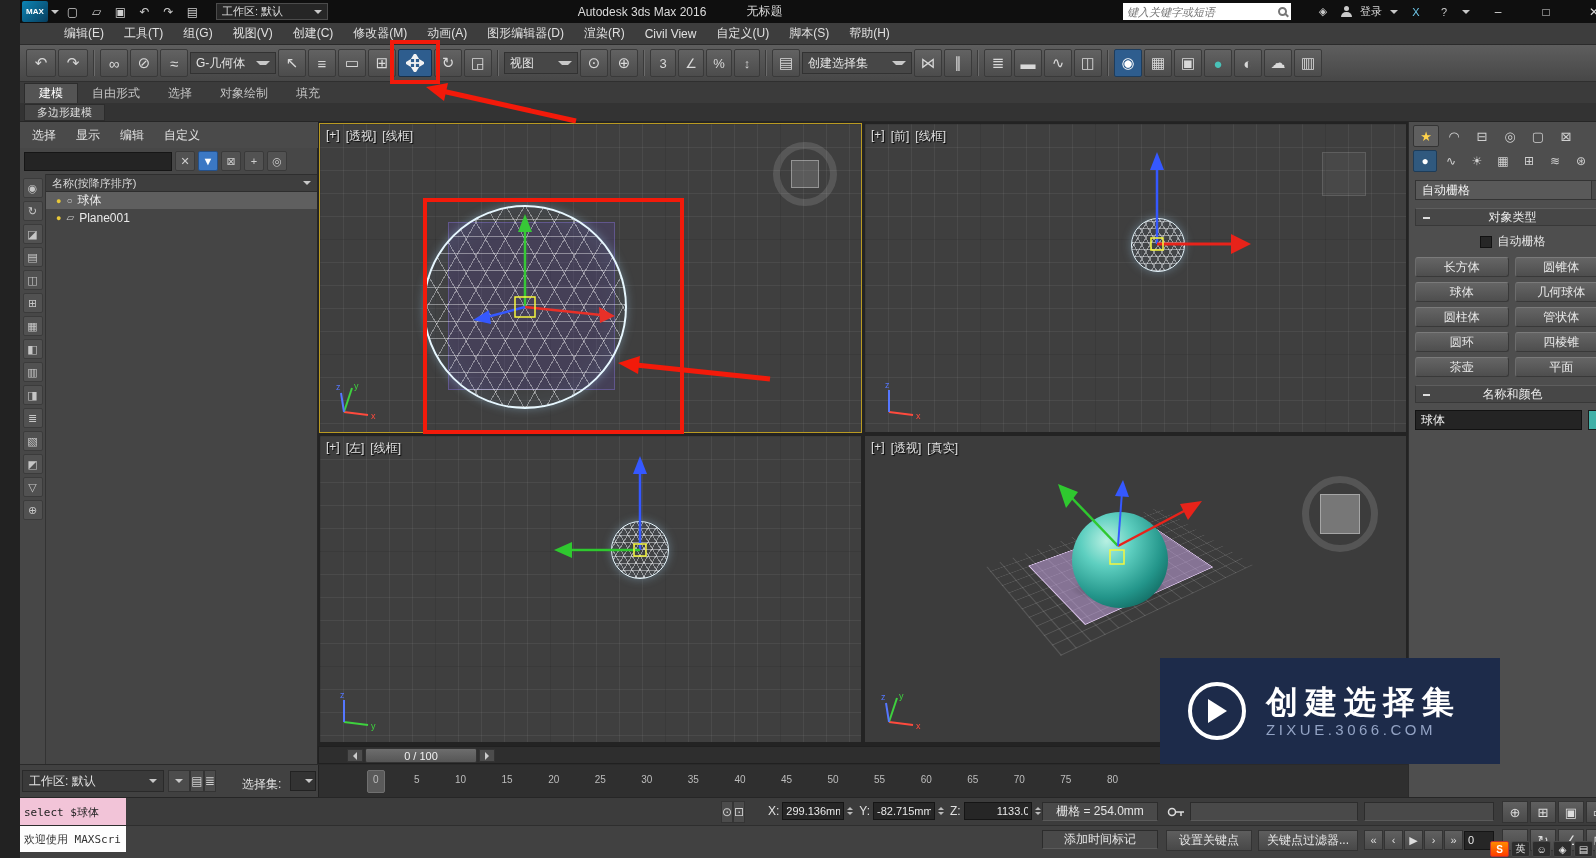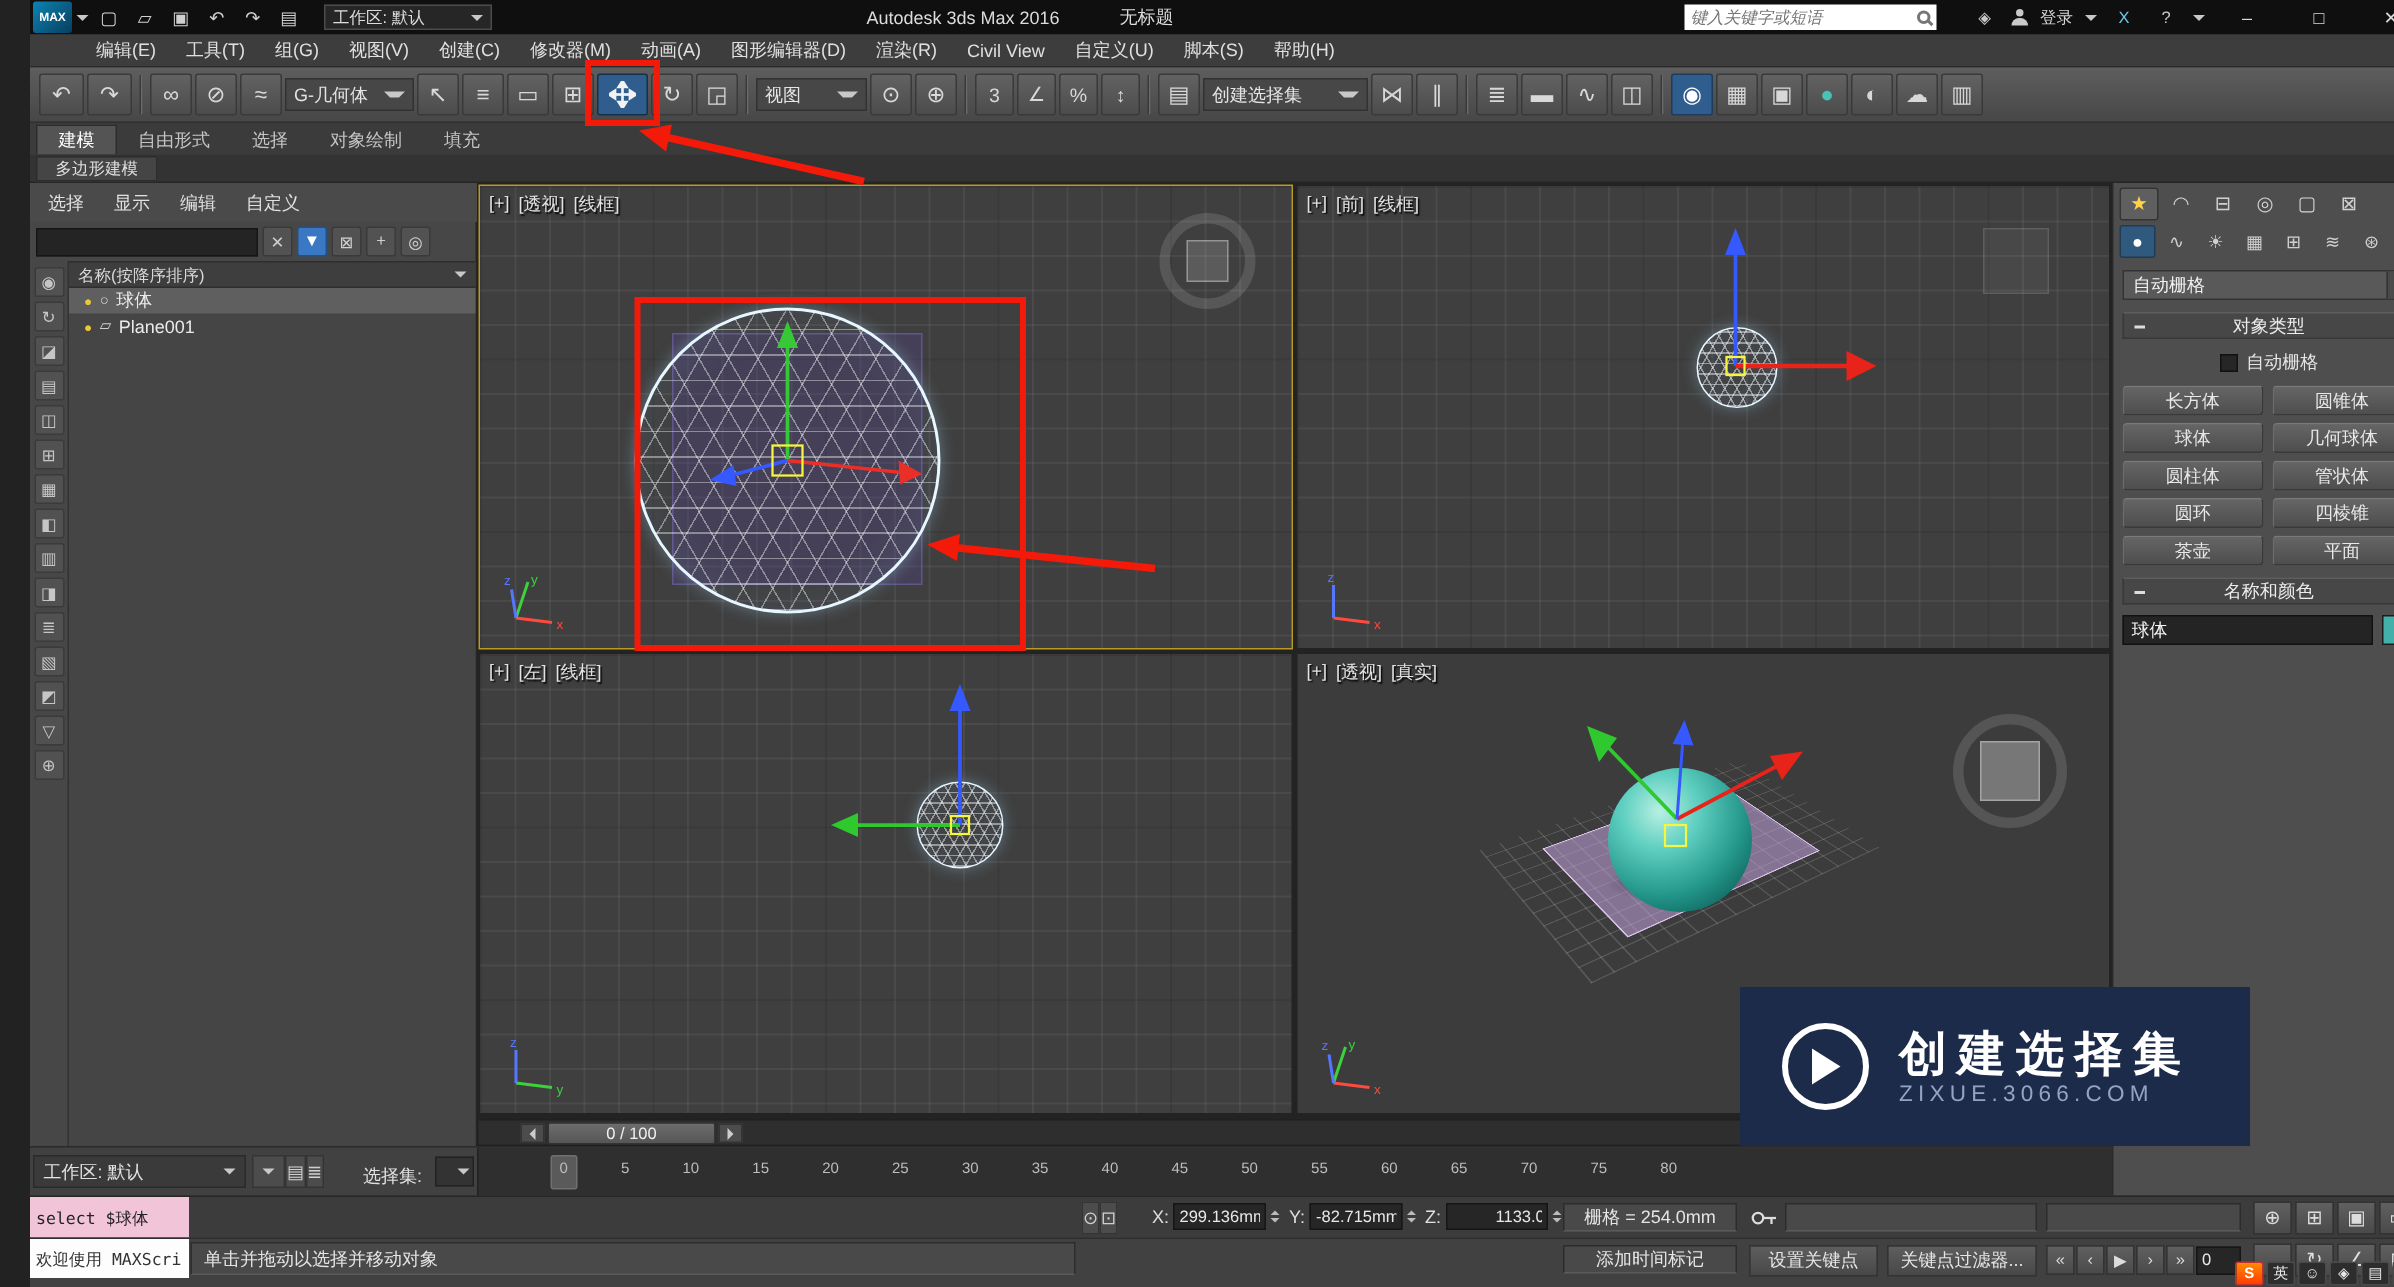--- a/index.html
+++ b/index.html
@@ -567,21 +567,20 @@
     <span class="navgrid ilist">
         <span class="nbtn">⊕</span>
         <span class="nbtn">⊞</span>
         <span class="nbtn">▣</span>
         <span class="nbtn">▭</span>
       </span>
   </div>
 
   <div id="band3">
     <div class="listener2">欢迎使用 MAXScri</div>
-    <div class="sunken" id="prompt-field">单击并拖动以选择并移动对象</div>
     <div class="sunken" id="addtag-field">添加时间标记</div>
     <div class="keybtn" id="setkey-btn">设置关键点</div>
     <div class="keybtn" id="keyfil-btn">关键点过滤器...</div>
     <div id="transport">
       <span class="ilist"><span class="pbtn">«</span><span class="pbtn">‹</span><span class="pbtn">▶</span><span class="pbtn">›</span><span class="pbtn">»</span></span>
       <input id="framefield" value="0" style="">
     </div>
     <span class="navgrid ilist">
         <span class="nbtn">↔</span>
         <span class="nbtn">↻</span>

